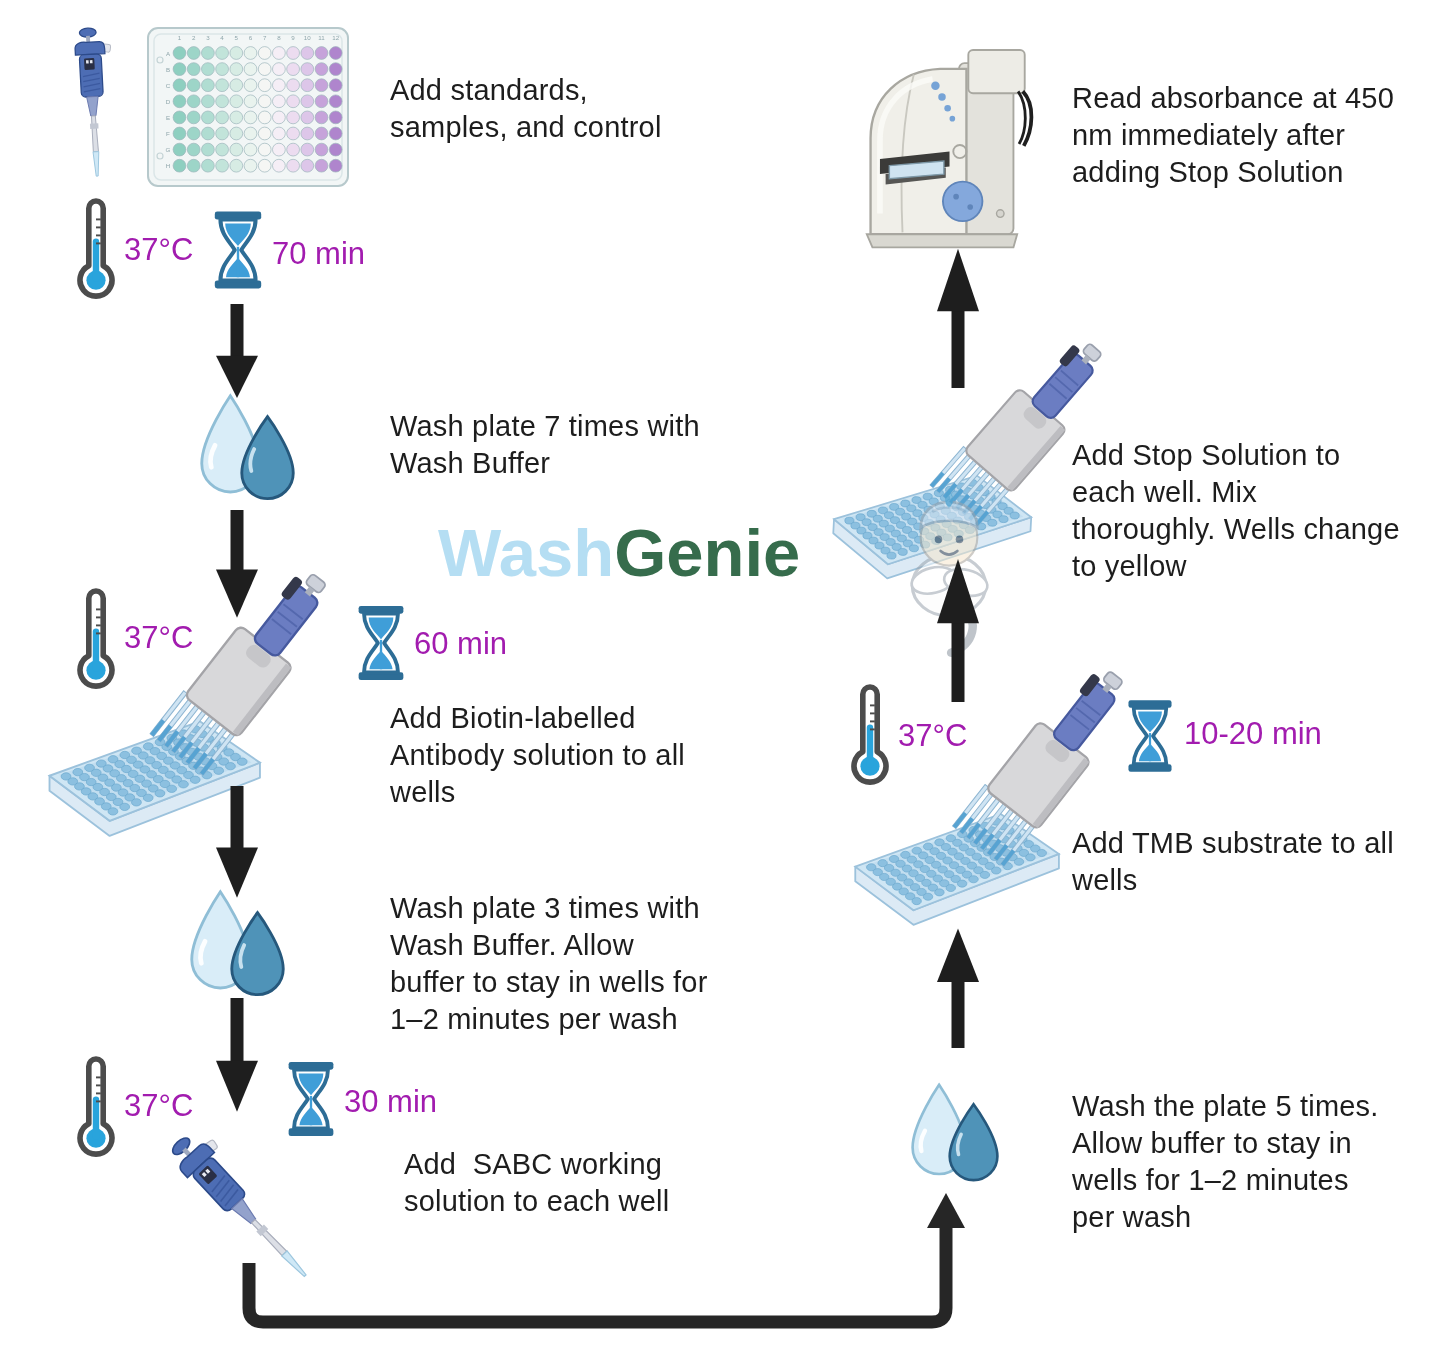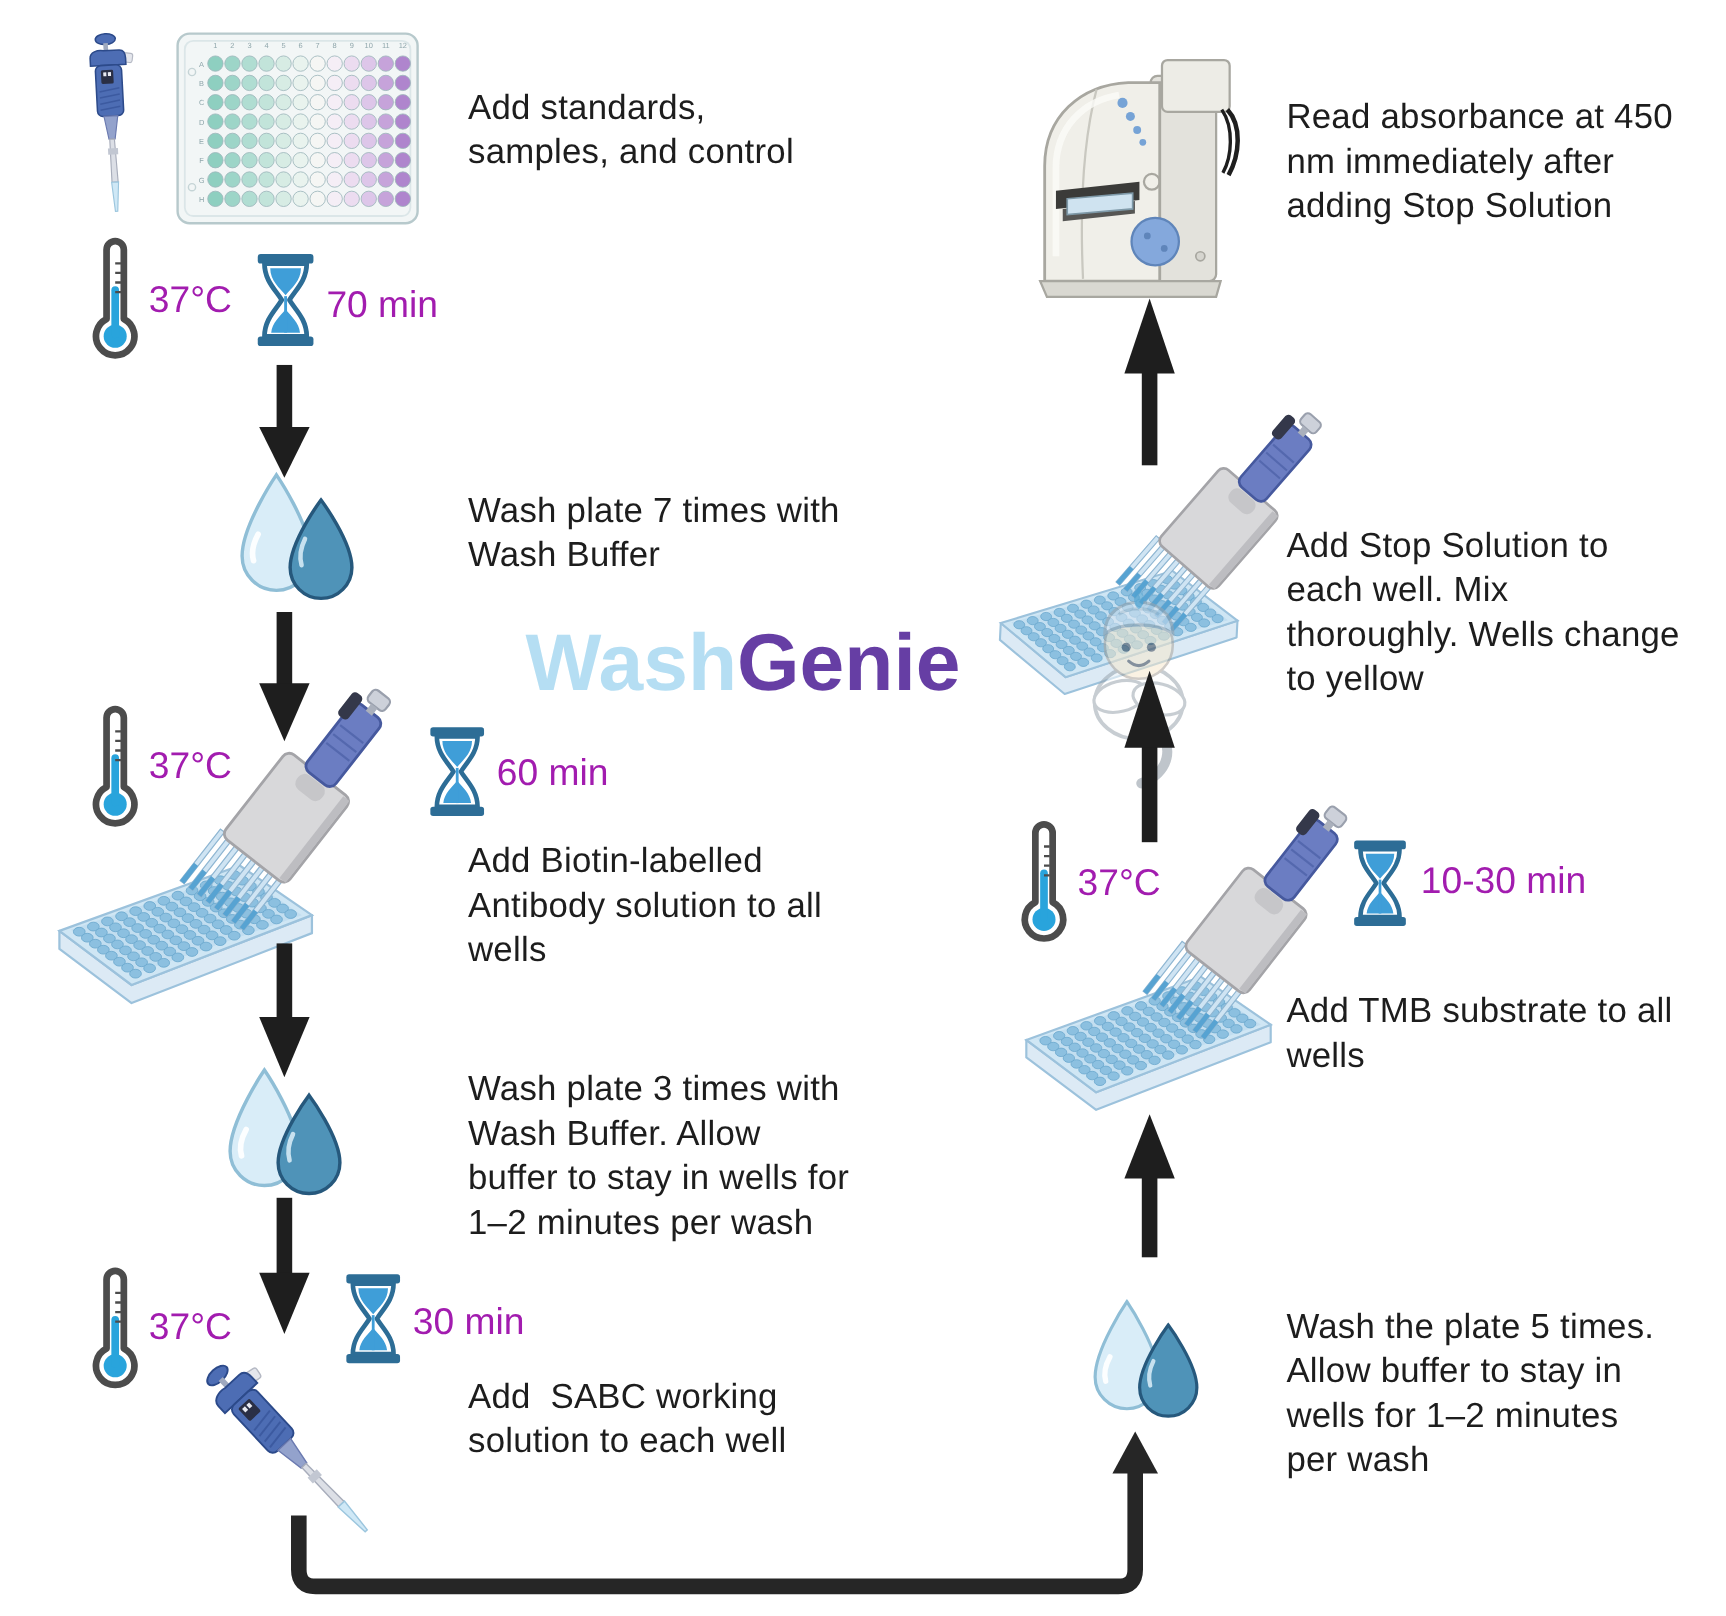--- a/index.html
+++ b/index.html
@@ -8,21 +8,21 @@
   .abs{position:absolute;}
   .icon{z-index:2;}
   .wm{z-index:3;pointer-events:none;}
   .arrow{z-index:4;}
   .caption{position:absolute;z-index:5;font-size:29px;line-height:37px;color:#1d1d1d;
            white-space:pre-wrap;letter-spacing:0.2px;}
   .lbl{position:absolute;z-index:5;font-size:31px;color:#a21caf;}
   .wmtext{position:absolute;left:438px;top:514px;font-size:67px;font-weight:700;
           letter-spacing:0px;opacity:0.85;white-space:nowrap;}
   .wmtext .p1{color:#a9d9f1;}
-  .wmtext .p2{color:#4c1d95;}
+  .wmtext .p2{color:#14532d;}
   svg{display:block;}
 </style>
 </head>
 <body>
 
 <div class="canvas">
 
   <svg width="0" height="0" style="position:absolute" aria-hidden="true">
     <defs>
 
@@ -459,21 +459,21 @@
       <use href="#g-thermo"></use>
     </svg>
   <div class="lbl" style="left:124px;top:1088px">37°C</div>
   <svg class="abs icon" style="left:284px;top:1056px;width:54px;height:86px" viewBox="0 0 70 100">
       <use href="#g-hourglass"></use>
     </svg>
   <div class="lbl" style="left:344px;top:1084px">30 min</div>
   <svg class="abs icon" style="left:168px;top:1126px;width:72px;height:196px;transform:rotate(-43deg);transform-origin:36px 40px" viewBox="0 0 90 240">
       <use href="#g-spip"></use>
     </svg>
-  <div class="caption" style="left:390px;top:1146px;width:360px">Add  SABC working
+  <div class="caption" style="left:404px;top:1146px;width:360px">Add  SABC working
 solution to each well</div>
 
   <svg class="abs arrow" style="left:200px;top:1180px;width:800px;height:165px" viewBox="0 0 800 165">
     <path d="M49,83 L49,128 Q49,142 63,142 L732,142 Q746,142 746,128 L746,46" fill="none" stroke="#262626" stroke-width="13" stroke-linejoin="round"></path>
     <polygon points="746,13 727,48 765,48" fill="#262626"></polygon>
   </svg>
 
   <svg class="abs icon" style="left:848px;top:46px;width:188px;height:212px" viewBox="0 0 200 225">
       <use href="#g-reader"></use>
     </svg>
@@ -500,21 +500,21 @@
   <svg class="abs icon" style="left:846px;top:682px;width:48px;height:106px" viewBox="0 0 60 130">
       <use href="#g-thermo"></use>
     </svg>
   <div class="lbl" style="left:898px;top:718px">37°C</div>
   <svg class="abs icon" style="left:848px;top:648px;width:300px;height:310px" viewBox="0 -40 330 340">
       <use href="#g-mcp"></use>
     </svg>
   <svg class="abs icon" style="left:1124px;top:696px;width:52px;height:80px" viewBox="0 0 70 100">
       <use href="#g-hourglass"></use>
     </svg>
-  <div class="lbl" style="left:1184px;top:716px">10-30 min</div>
+  <div class="lbl" style="left:1184px;top:716px">10-20 min</div>
   <div class="caption" style="left:1072px;top:825px;width:370px">Add TMB substrate to all
 wells</div>
 
   <svg class="abs arrow" style="left:934px;top:926px;width:48px;height:122px;transform:scaleY(-1)" viewBox="0 0 48 100" preserveAspectRatio="none">
       <use href="#g-arrow"></use>
     </svg>
 
   <svg class="abs icon" style="left:902px;top:1078px;width:106px;height:116px" viewBox="0 0 120 128">
       <use href="#g-drops"></use>
     </svg>

